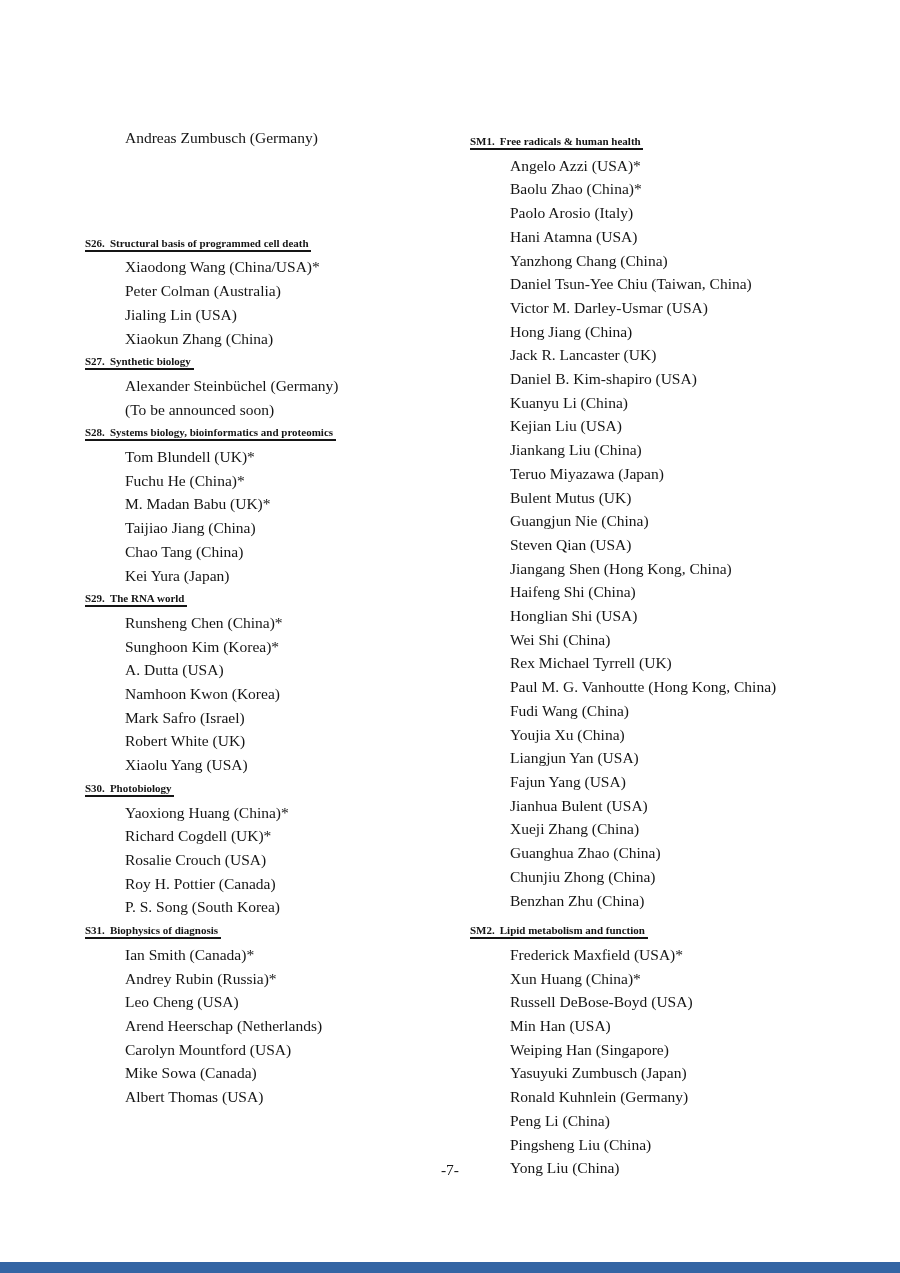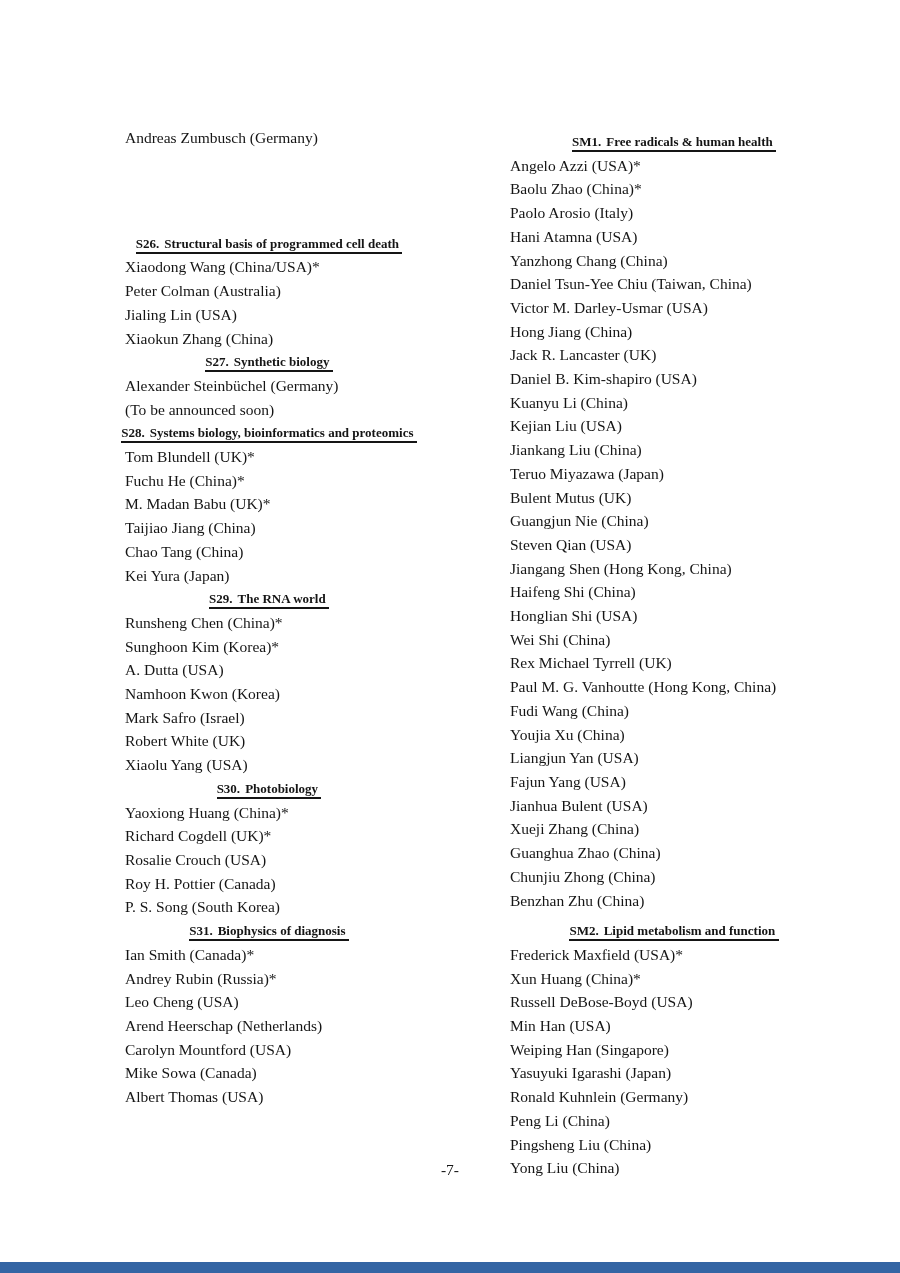--- a/index.html
+++ b/index.html
@@ -26,26 +26,25 @@
     line-height:23.7px;
     white-space:nowrap;
   }
   .member{
     font-size:15.5px;
     padding-left:40px;
   }
   .member.orphan{ }
   .spacer{ height:82px; }
   .heading{
-    font-size:13px;
+    font-size:11px;
     font-weight:bold;
     padding-left:40px;
     text-indent:-40px;
     white-space:normal;
-    text-align:center;
   }
   .hu{
     border-bottom:2px solid #151515;
     padding-bottom:1px;
     -webkit-box-decoration-break:clone;
     box-decoration-break:clone;
   }
   .hu::after{ content:"\00a0"; }
   .num{ margin-right:5px; }
   .section.extra-gap{ margin-top:7px; }
@@ -161,21 +160,21 @@
           <div class="member">Chunjiu Zhong (China)</div>
           <div class="member">Benzhan Zhu (China)</div>
         </div>
         <div class="section extra-gap">
           <div class="heading"><span class="hu"><span class="num">SM2.</span><span class="title">Lipid metabolism and function</span></span></div>
           <div class="member">Frederick Maxfield (USA)*</div>
           <div class="member">Xun Huang (China)*</div>
           <div class="member">Russell DeBose-Boyd (USA)</div>
           <div class="member">Min Han (USA)</div>
           <div class="member">Weiping Han (Singapore)</div>
-          <div class="member">Yasuyuki Igarashi (Japan)</div>
+          <div class="member">Yasuyuki Zumbusch (Japan)</div>
           <div class="member">Ronald Kuhnlein (Germany)</div>
           <div class="member">Peng Li (China)</div>
           <div class="member">Pingsheng Liu (China)</div>
           <div class="member">Yong Liu (China)</div>
         </div>
       </div>
   </div>
 
   <div class="page-number">-7-</div>
 

